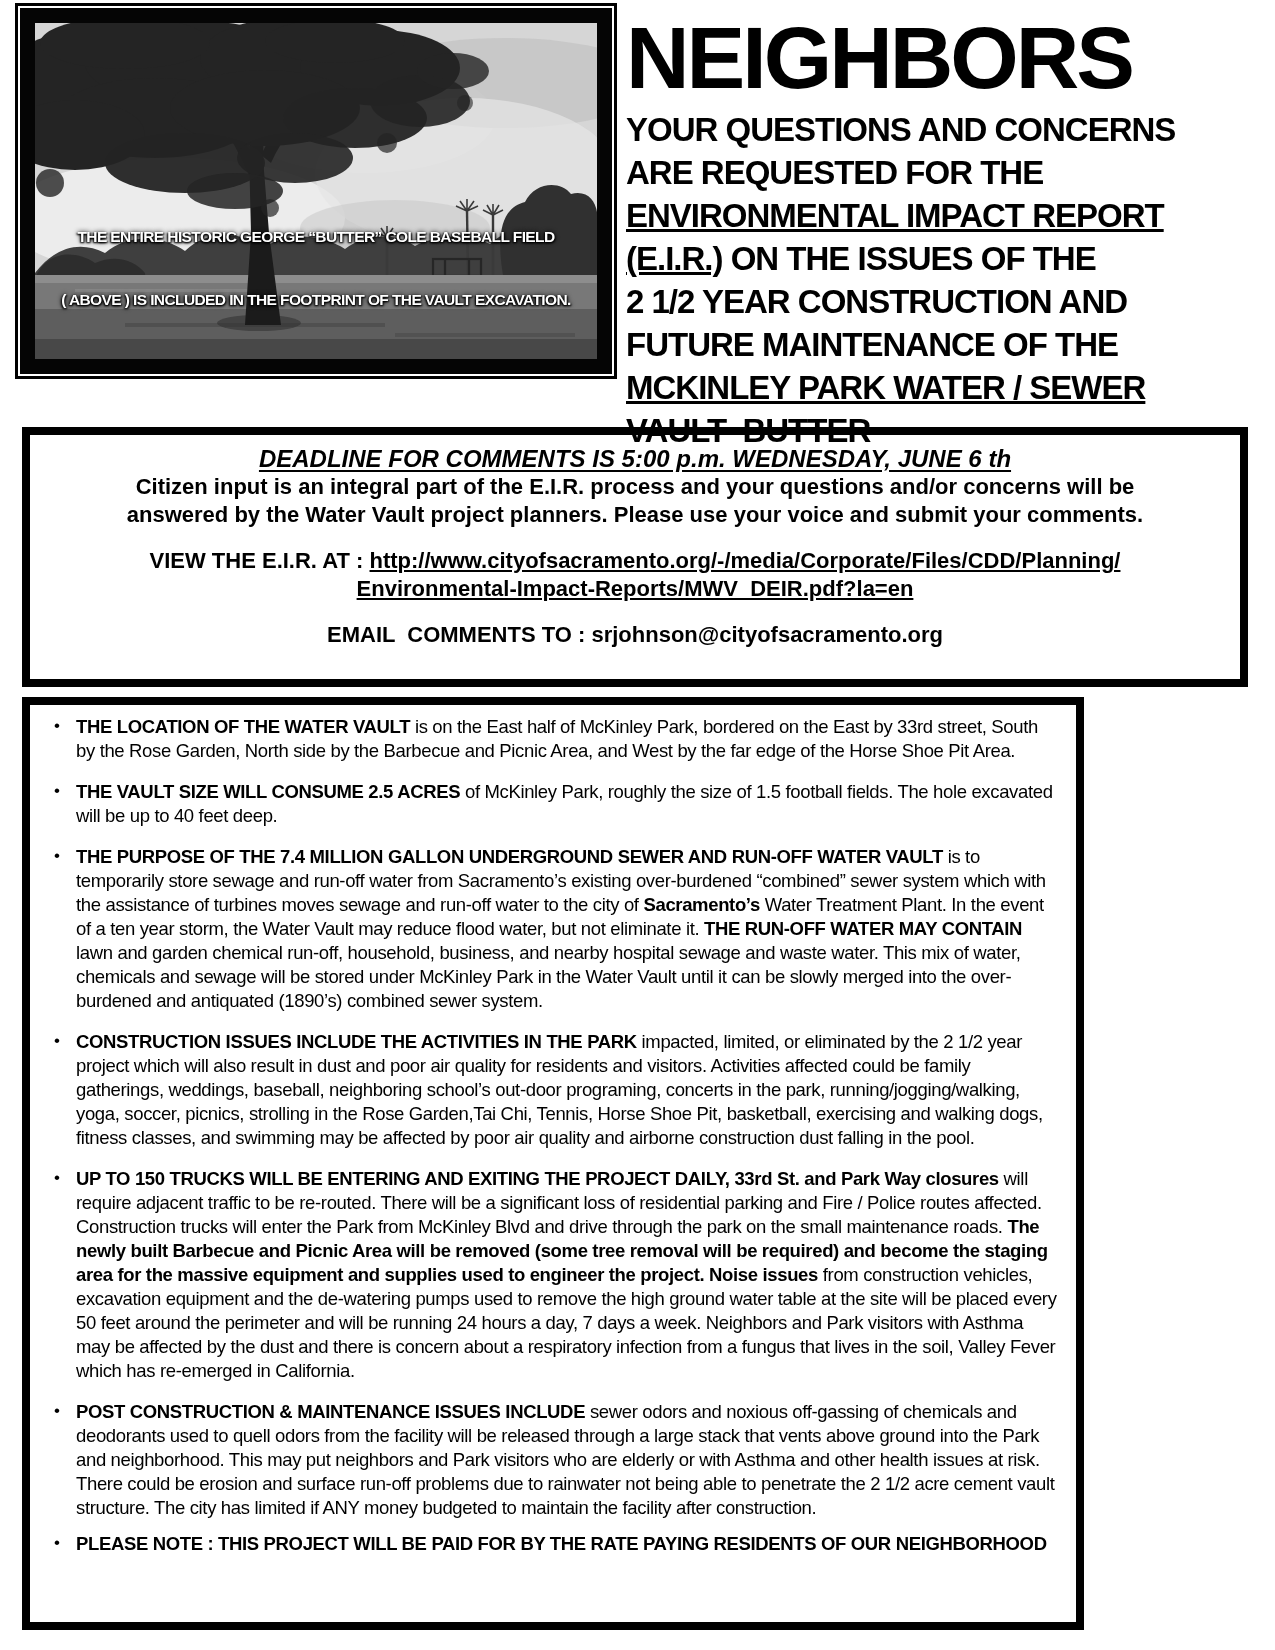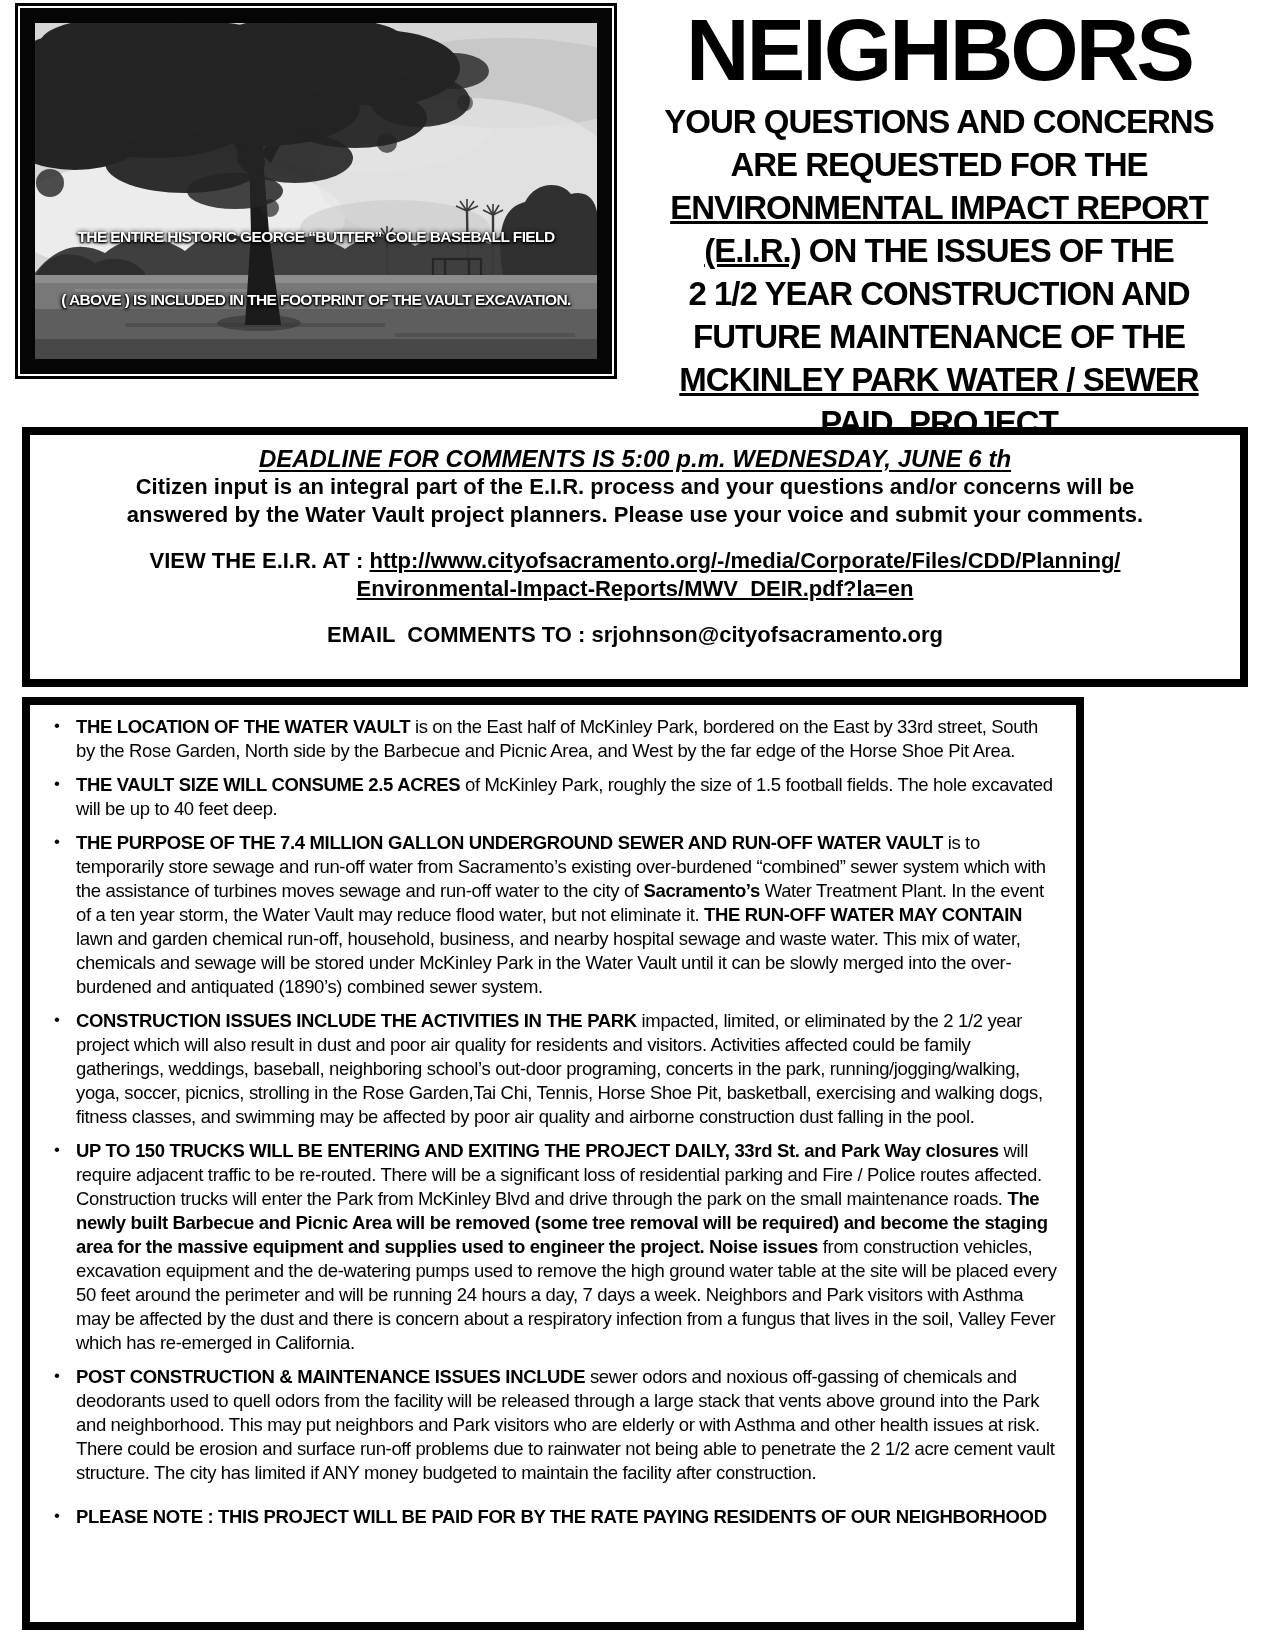--- a/index.html
+++ b/index.html
@@ -22,21 +22,21 @@
   }
   .photo-frame svg{display:block; width:562px; height:336px;}
   .photo-caption{
     position:absolute; left:0; right:0; bottom:7px; text-align:center;
     color:var(--photo-caption); font-weight:bold; font-size:15.5px; line-height:21px;
     letter-spacing:-0.6px; white-space:pre;
     text-shadow:0 0 5px #000, 1px 1px 2px #000, -1px 1px 2px #000;
   }
 
   
-  .header-col{position:absolute; left:626px; top:0; width:626px; text-align:center;}
+  .header-col{position:absolute; left:626px; top:8px; width:626px; }
   .headline{
     font-weight:bold; font-size:88px; line-height:100px; letter-spacing:-3px;
     white-space:nowrap;
   }
   .subhead{font-weight:bold; font-size:33px; line-height:43px; letter-spacing:-1px;}
   .subhead .line{white-space:pre-wrap;}
 
   
   .deadline-box{
     position:absolute; left:22px; top:427px; width:1226px; height:260px;
@@ -48,22 +48,22 @@
   .deadline-box .gap{height:18px;}
 
   .bullets-box{
     position:absolute; left:22px; top:697px; width:1062px; height:933px;
     border:8px solid #000; padding:10px 16px 6px 12px;
     font-size:18.5px; line-height:24px; letter-spacing:-0.35px; overflow:hidden;
   }
   .bullets-box ul{list-style:none; margin:0; padding:0;}
   .bullets-box li{position:relative; padding-left:34px; white-space:pre-wrap;}
   .bullets-box li::before{content:"\2022"; position:absolute; left:12px; top:-1px; font-size:17px;}
-  .bullets-box li + li{margin-top:10px;}
-  .bullets-box li.no-gap{margin-top:20px;}
+  .bullets-box li + li{margin-top:17px;}
+  .bullets-box li.no-gap{margin-top:12px;}
 
   
   .b{font-weight:bold;}
   .i{font-style:italic;}
   .u{text-decoration:underline;}
   .heading .u{text-underline-offset:3px;}
 </style>
 </head>
 <body>
 
@@ -145,21 +145,21 @@
   <div class="header-col">
     <div class="headline">NEIGHBORS</div>
     <div class="subhead">
         <div class="line"><span class="b">YOUR QUESTIONS AND CONCERNS</span></div>
         <div class="line"><span class="b">ARE REQUESTED FOR THE</span></div>
         <div class="line"><span class="b u">ENVIRONMENTAL IMPACT REPORT</span></div>
         <div class="line"><span class="b u">(E.I.R.)</span><span class="b"> ON THE ISSUES OF THE</span></div>
         <div class="line"><span class="b">2 1/2 YEAR CONSTRUCTION AND</span></div>
         <div class="line"><span class="b">FUTURE MAINTENANCE OF THE</span></div>
         <div class="line"><span class="b u">MCKINLEY PARK WATER / SEWER</span></div>
-        <div class="line"><span class="b">PAID  PROJECT</span></div>
+        <div class="line"><span class="b">VAULT  BUTTER</span></div>
       </div>
   </div>
 
   <div class="deadline-box">
       <div class="line heading"><span class="b i u">DEADLINE FOR COMMENTS IS 5:00 p.m. WEDNESDAY, JUNE 6 th</span></div>
       <div class="line"><span class="b">Citizen input is an integral part of the E.I.R. process and your questions and/or concerns will be</span></div>
       <div class="line"><span class="b">answered by the Water Vault project planners. Please use your voice and submit your comments.</span></div>
       <div class="line gap"></div>
       <div class="line"><span class="b">VIEW THE E.I.R. AT : </span><span class="b u">http://www.cityofsacramento.org/-/media/Corporate/Files/CDD/Planning/</span></div>
       <div class="line"><span class="b u">Environmental-Impact-Reports/MWV_DEIR.pdf?la=en</span></div>

